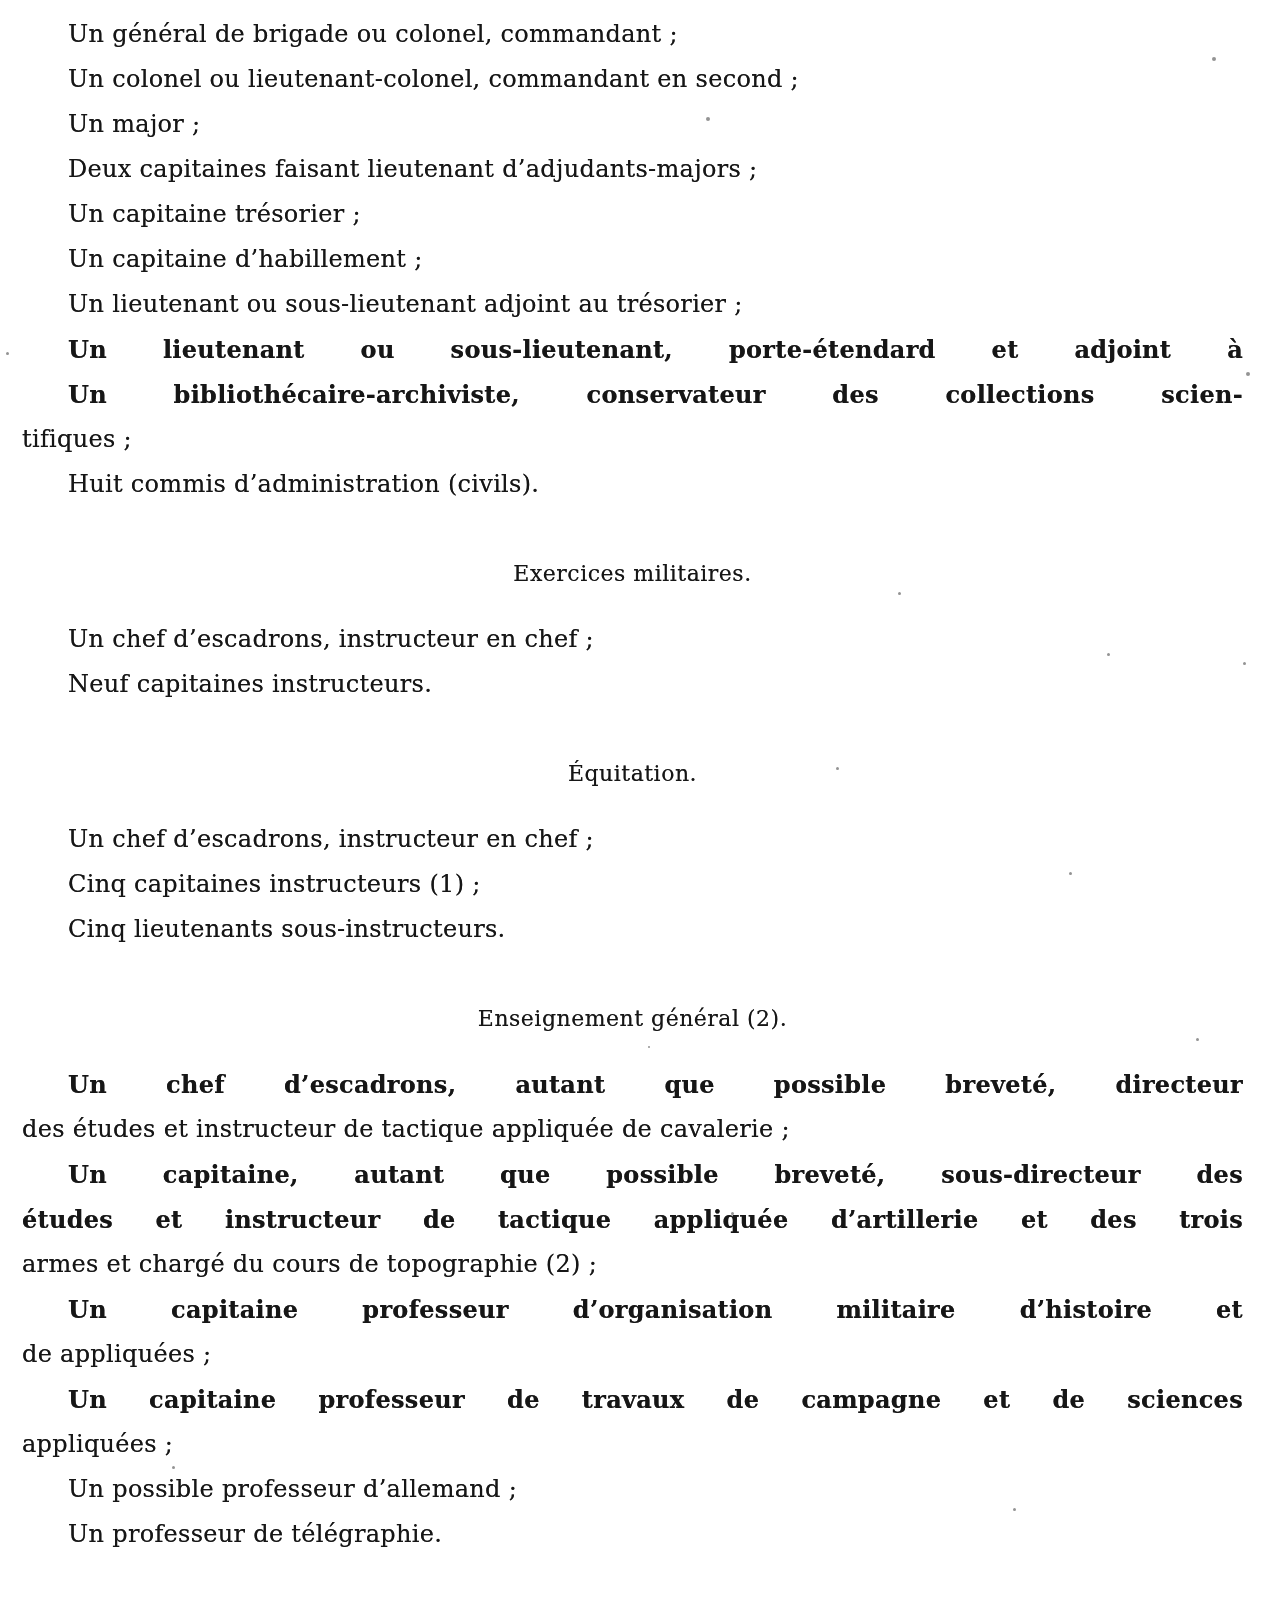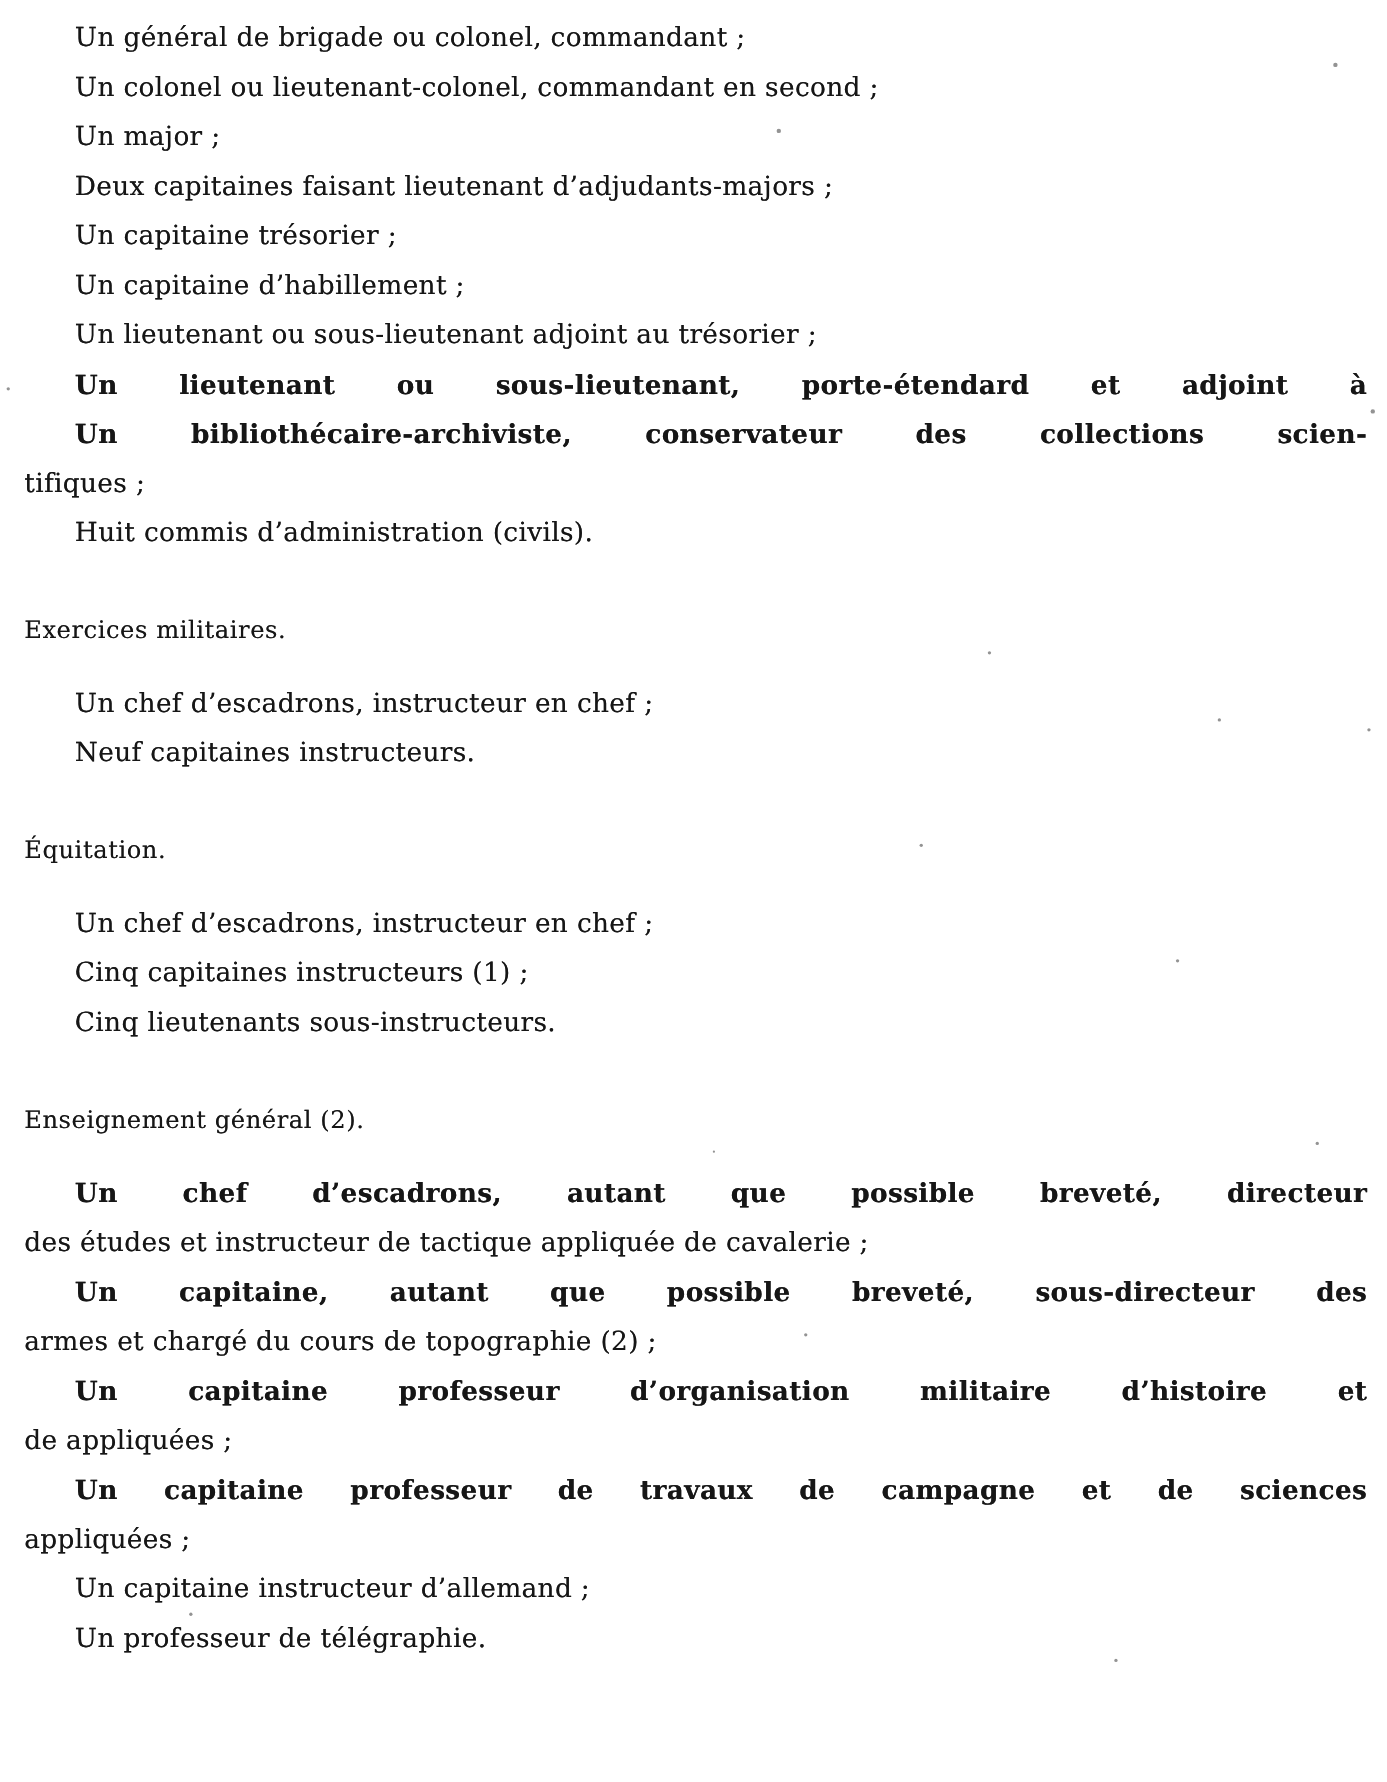--- a/index.html
+++ b/index.html
@@ -35,20 +35,21 @@
     text-align: justify;
     text-align-last: justify;
     font-weight: bold;
   }
   .line.indent {
     text-indent: 46px;
   }
   .heading {
     font-size: 22px;
     line-height: 34px;
+    text-align: center;
     margin: 50px 0 26px 0;
     letter-spacing: 0.5px;
     text-shadow: 0 0 0.5px rgba(0,0,0,0.6);
   }
   .speckle {
     position: absolute;
     background: #3a3a3a;
     border-radius: 50%;
     opacity: 0.55;
   }
@@ -73,26 +74,27 @@
       <div class="line indent">Un chef d’escadrons, instructeur en chef ;</div>
       <div class="line indent">Neuf capitaines instructeurs.</div>
       <div class="heading">Équitation.</div>
       <div class="line indent">Un chef d’escadrons, instructeur en chef ;</div>
       <div class="line indent">Cinq capitaines instructeurs (1) ;</div>
       <div class="line indent">Cinq lieutenants sous-instructeurs.</div>
       <div class="heading">Enseignement général (2).</div>
       <div class="line indent justify">Un chef d’escadrons, autant que possible breveté, directeur</div>
       <div class="line">des études et instructeur de tactique appliquée de cavalerie ;</div>
       <div class="line indent justify">Un capitaine, autant que possible breveté, sous-directeur des</div>
+      <div class="line justify">études et instructeur de tactique appliquée d’artillerie et des trois</div>
       <div class="line">armes et chargé du cours de topographie (2) ;</div>
       <div class="line indent justify">Un capitaine professeur d’organisation militaire d’histoire et</div>
       <div class="line">de appliquées ;</div>
       <div class="line indent justify">Un capitaine professeur de travaux de campagne et de sciences</div>
       <div class="line">appliquées ;</div>
-      <div class="line indent">Un capitaine instructeur d’allemand ;</div>
+      <div class="line indent">Un possible professeur d’allemand ;</div>
       <div class="line indent">Un professeur de télégraphie.</div>
     </div>
 
   <div class="speckle" style="left:1212px; top:57px;  width:4px; height:4px;"></div>
   <div class="speckle" style="left:706px;  top:117px; width:4px; height:4px;"></div>
   <div class="speckle" style="left:6px;    top:352px; width:3px; height:3px;"></div>
   <div class="speckle" style="left:1246px; top:372px; width:4px; height:4px;"></div>
   <div class="speckle" style="left:898px;  top:592px; width:3px; height:3px;"></div>
   <div class="speckle" style="left:1107px; top:653px; width:3px; height:3px;"></div>
   <div class="speckle" style="left:1243px; top:662px; width:3px; height:3px;"></div>

